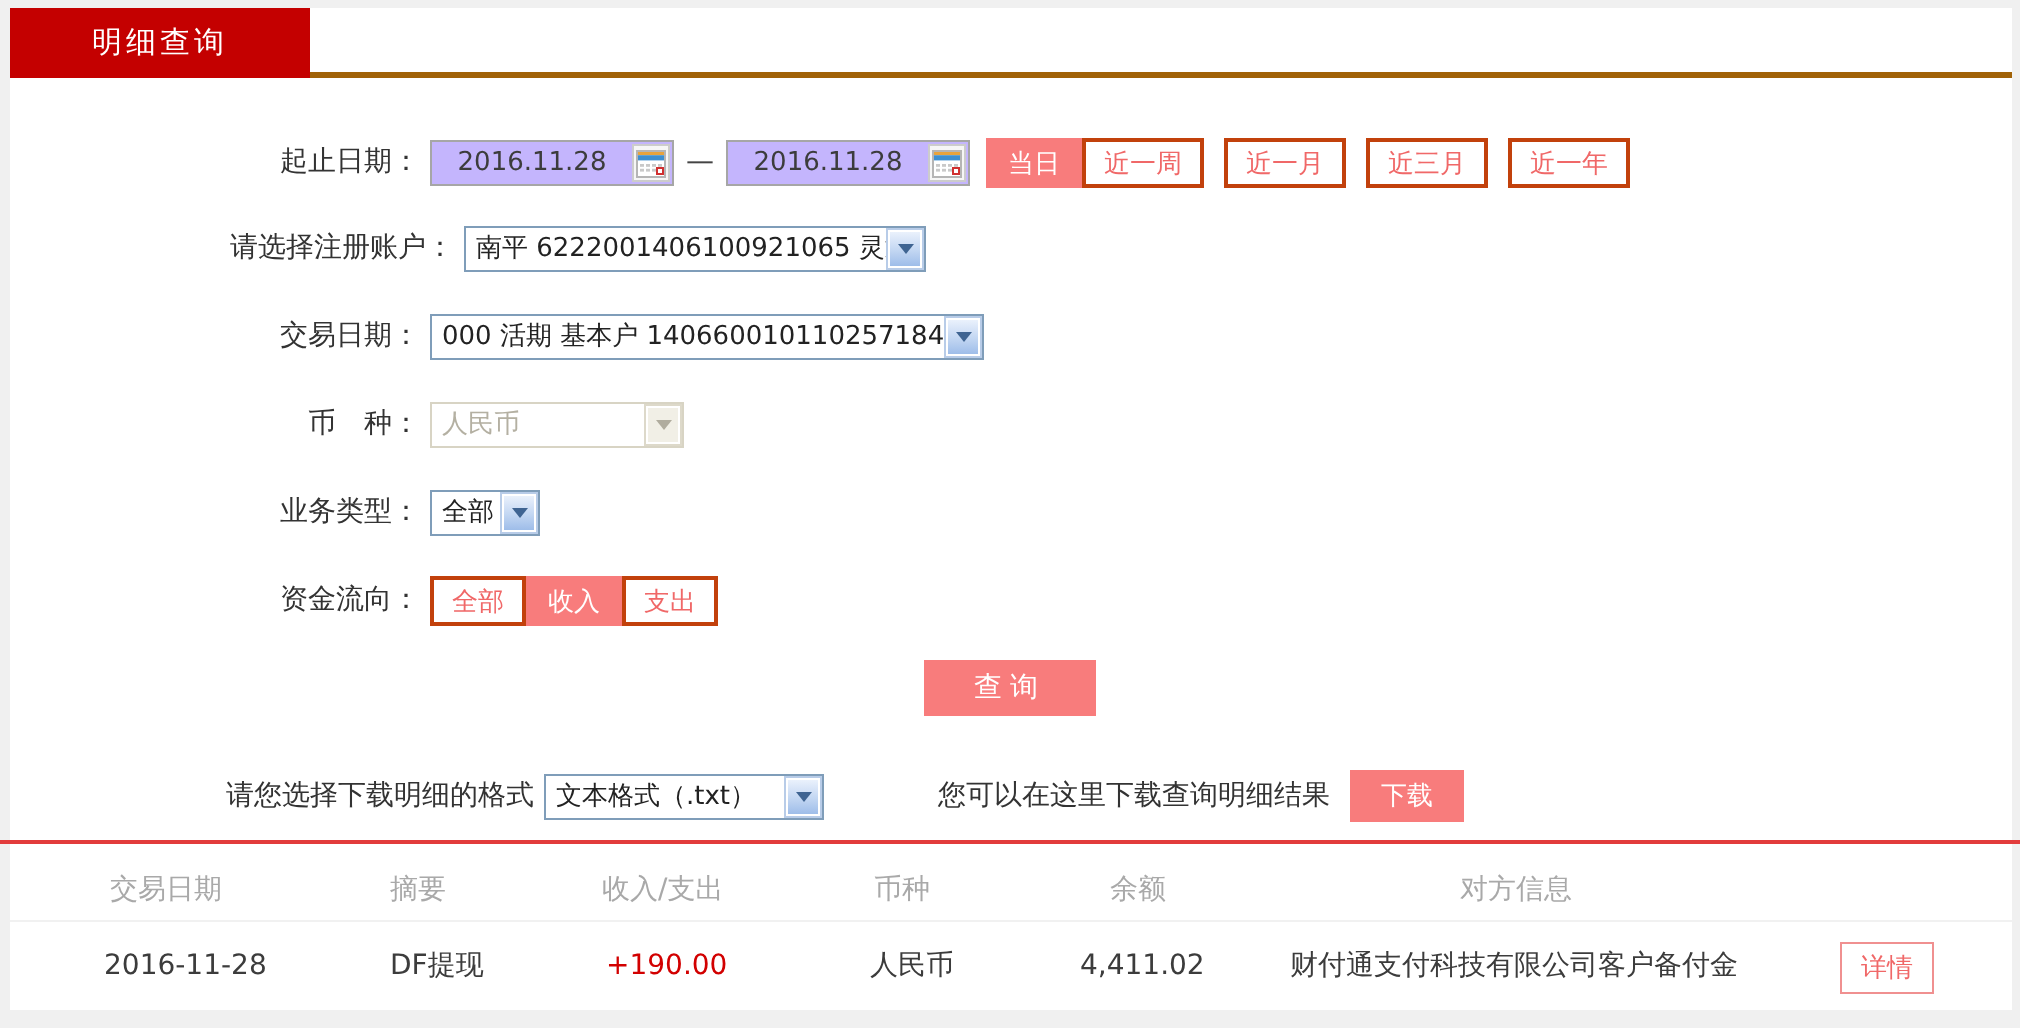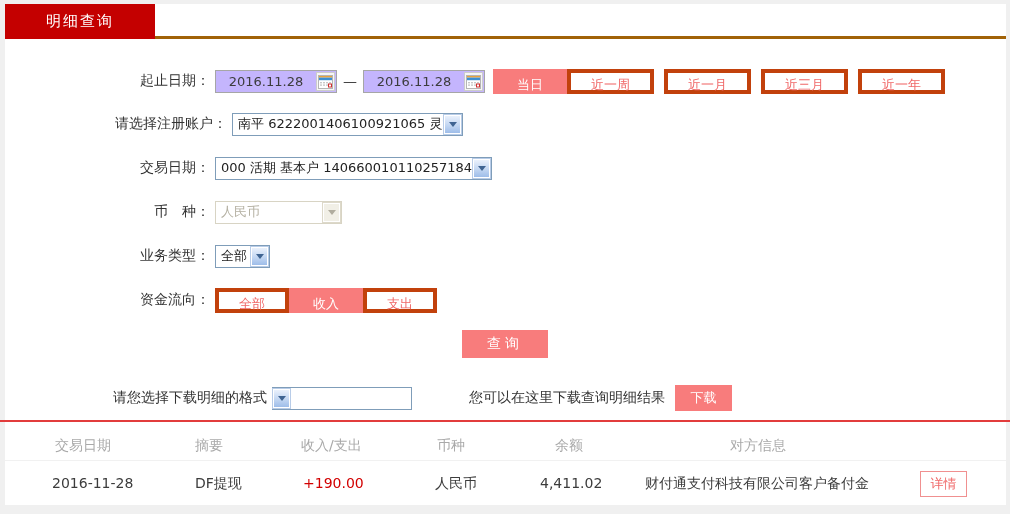--- a/index.html
+++ b/index.html
@@ -40,22 +40,22 @@
     width:122px; height:23px; border:1px solid #a6a6a6; background:#c4b5fd;
     display:flex; align-items:center; margin-left:5px;
   }
   .dtext { flex:1; text-align:center; font-size:13px; color:#3c3c3c; }
   .calbtn { width:19px; height:19px; margin-right:1px; border:1px solid #ccc;
             background:#f6f6f6; padding:0; cursor:pointer; display:flex;
             align-items:center; justify-content:center; }
   .dsep { margin:0 6px; color:#444; font-size:14px; }
   
   .qbtn {
-    height:25px; padding:0 20px; font-size:13px; line-height:23px;
-    border:4px solid #c2410c; background:#fff; color:#f06868;
+    height:25px; padding:0 9px; font-size:13px; line-height:23px;
+    border:2px solid #c2410c; background:#fff; color:#f06868;
     font-family:inherit; cursor:pointer; white-space:nowrap;
   }
   .qbtn.fill { background:#f87c7c; border-color:#f87c7c; color:#fff; }
   .ml8 { margin-left:8px; } .ml13 { } .ml10 { margin-left:10px; }
   .ml5 { margin-left:5px; }
   
   .xsel {
     height:23px; border:1px solid #7f9db9; background:#fff;
     display:flex; align-items:center; margin-left:5px;
     font-size:13px; color:#222; cursor:pointer;
@@ -217,20 +217,21 @@
     <button class="qbtn ml5">全部</button>
     <button class="qbtn fill ml13">收入</button>
     <button class="qbtn ml13">支出</button>
   </div>
 
   <button class="query">查询</button>
 
   <div class="drow">
     <span class="dl-label">请您选择下载明细的格式</span>
     <div class="xsel w-fmt">
+      <span class="val">文本格式（.txt）</span>
       <span class="arr">
           <span class="chev"></span>
         </span>
     </div>
     <span class="dl-hint">您可以在这里下载查询明细结果</span>
     <button class="dlbtn">下载</button>
   </div>
 
   <div class="midline"></div>
 

